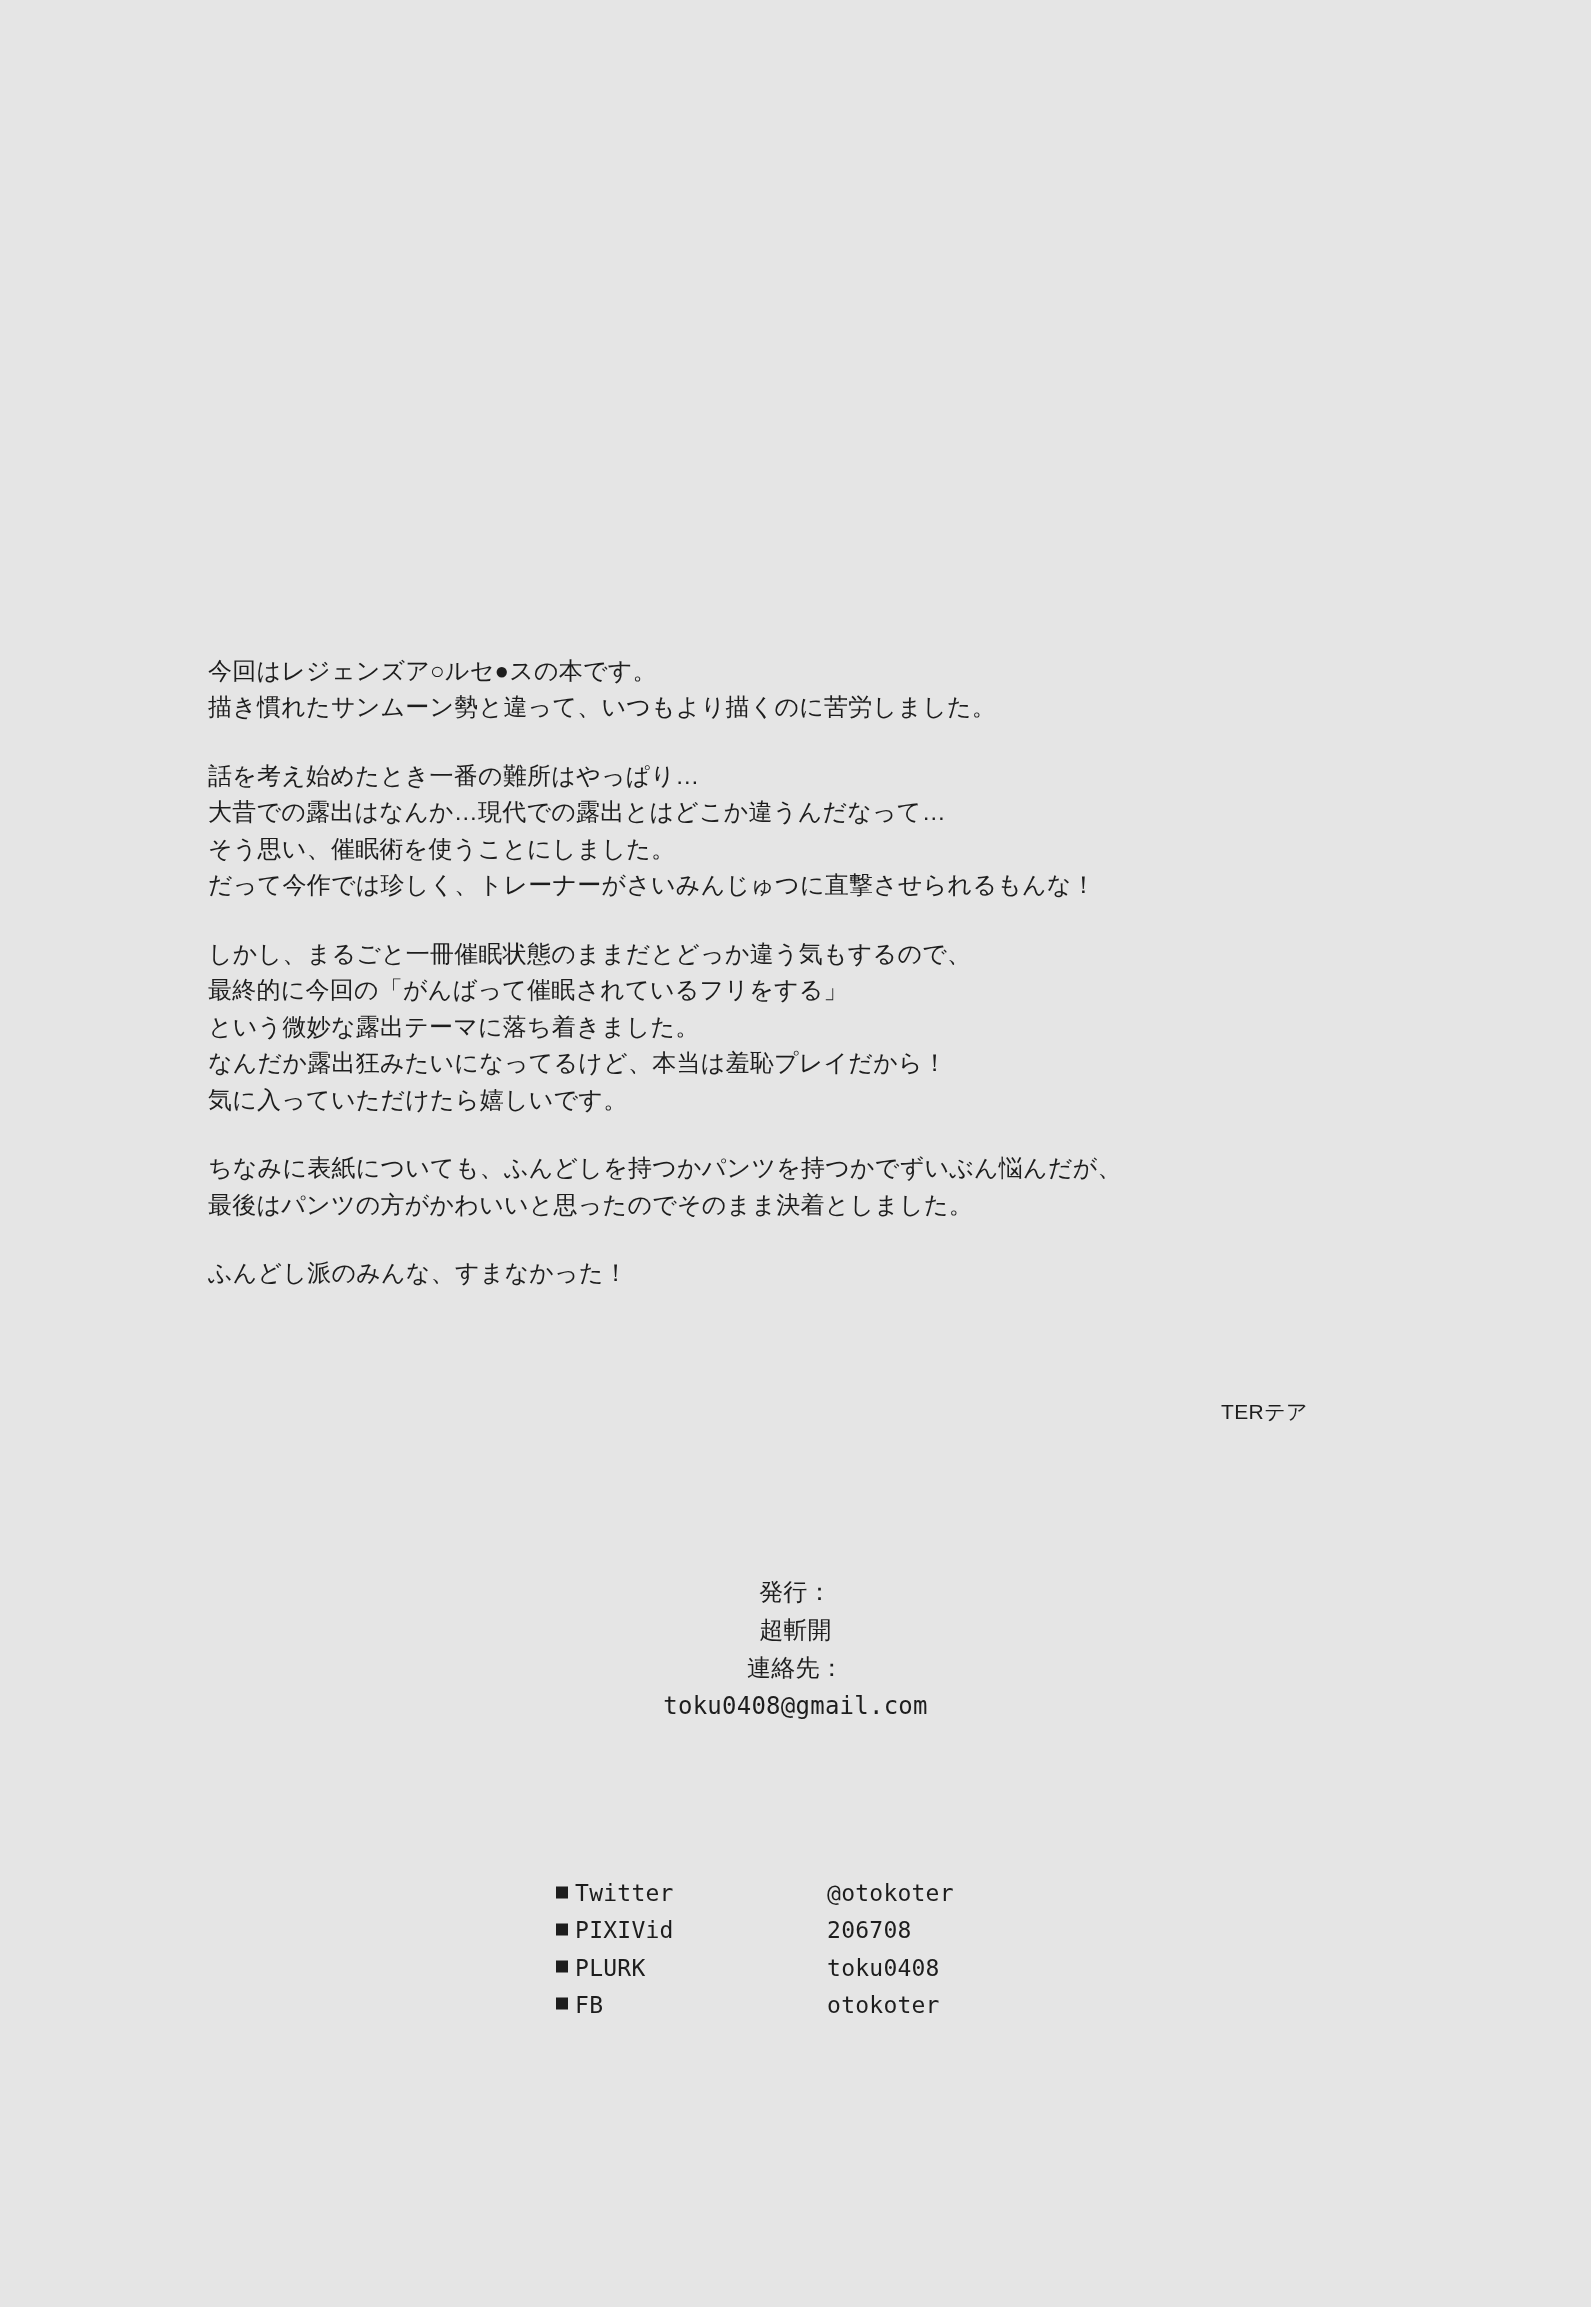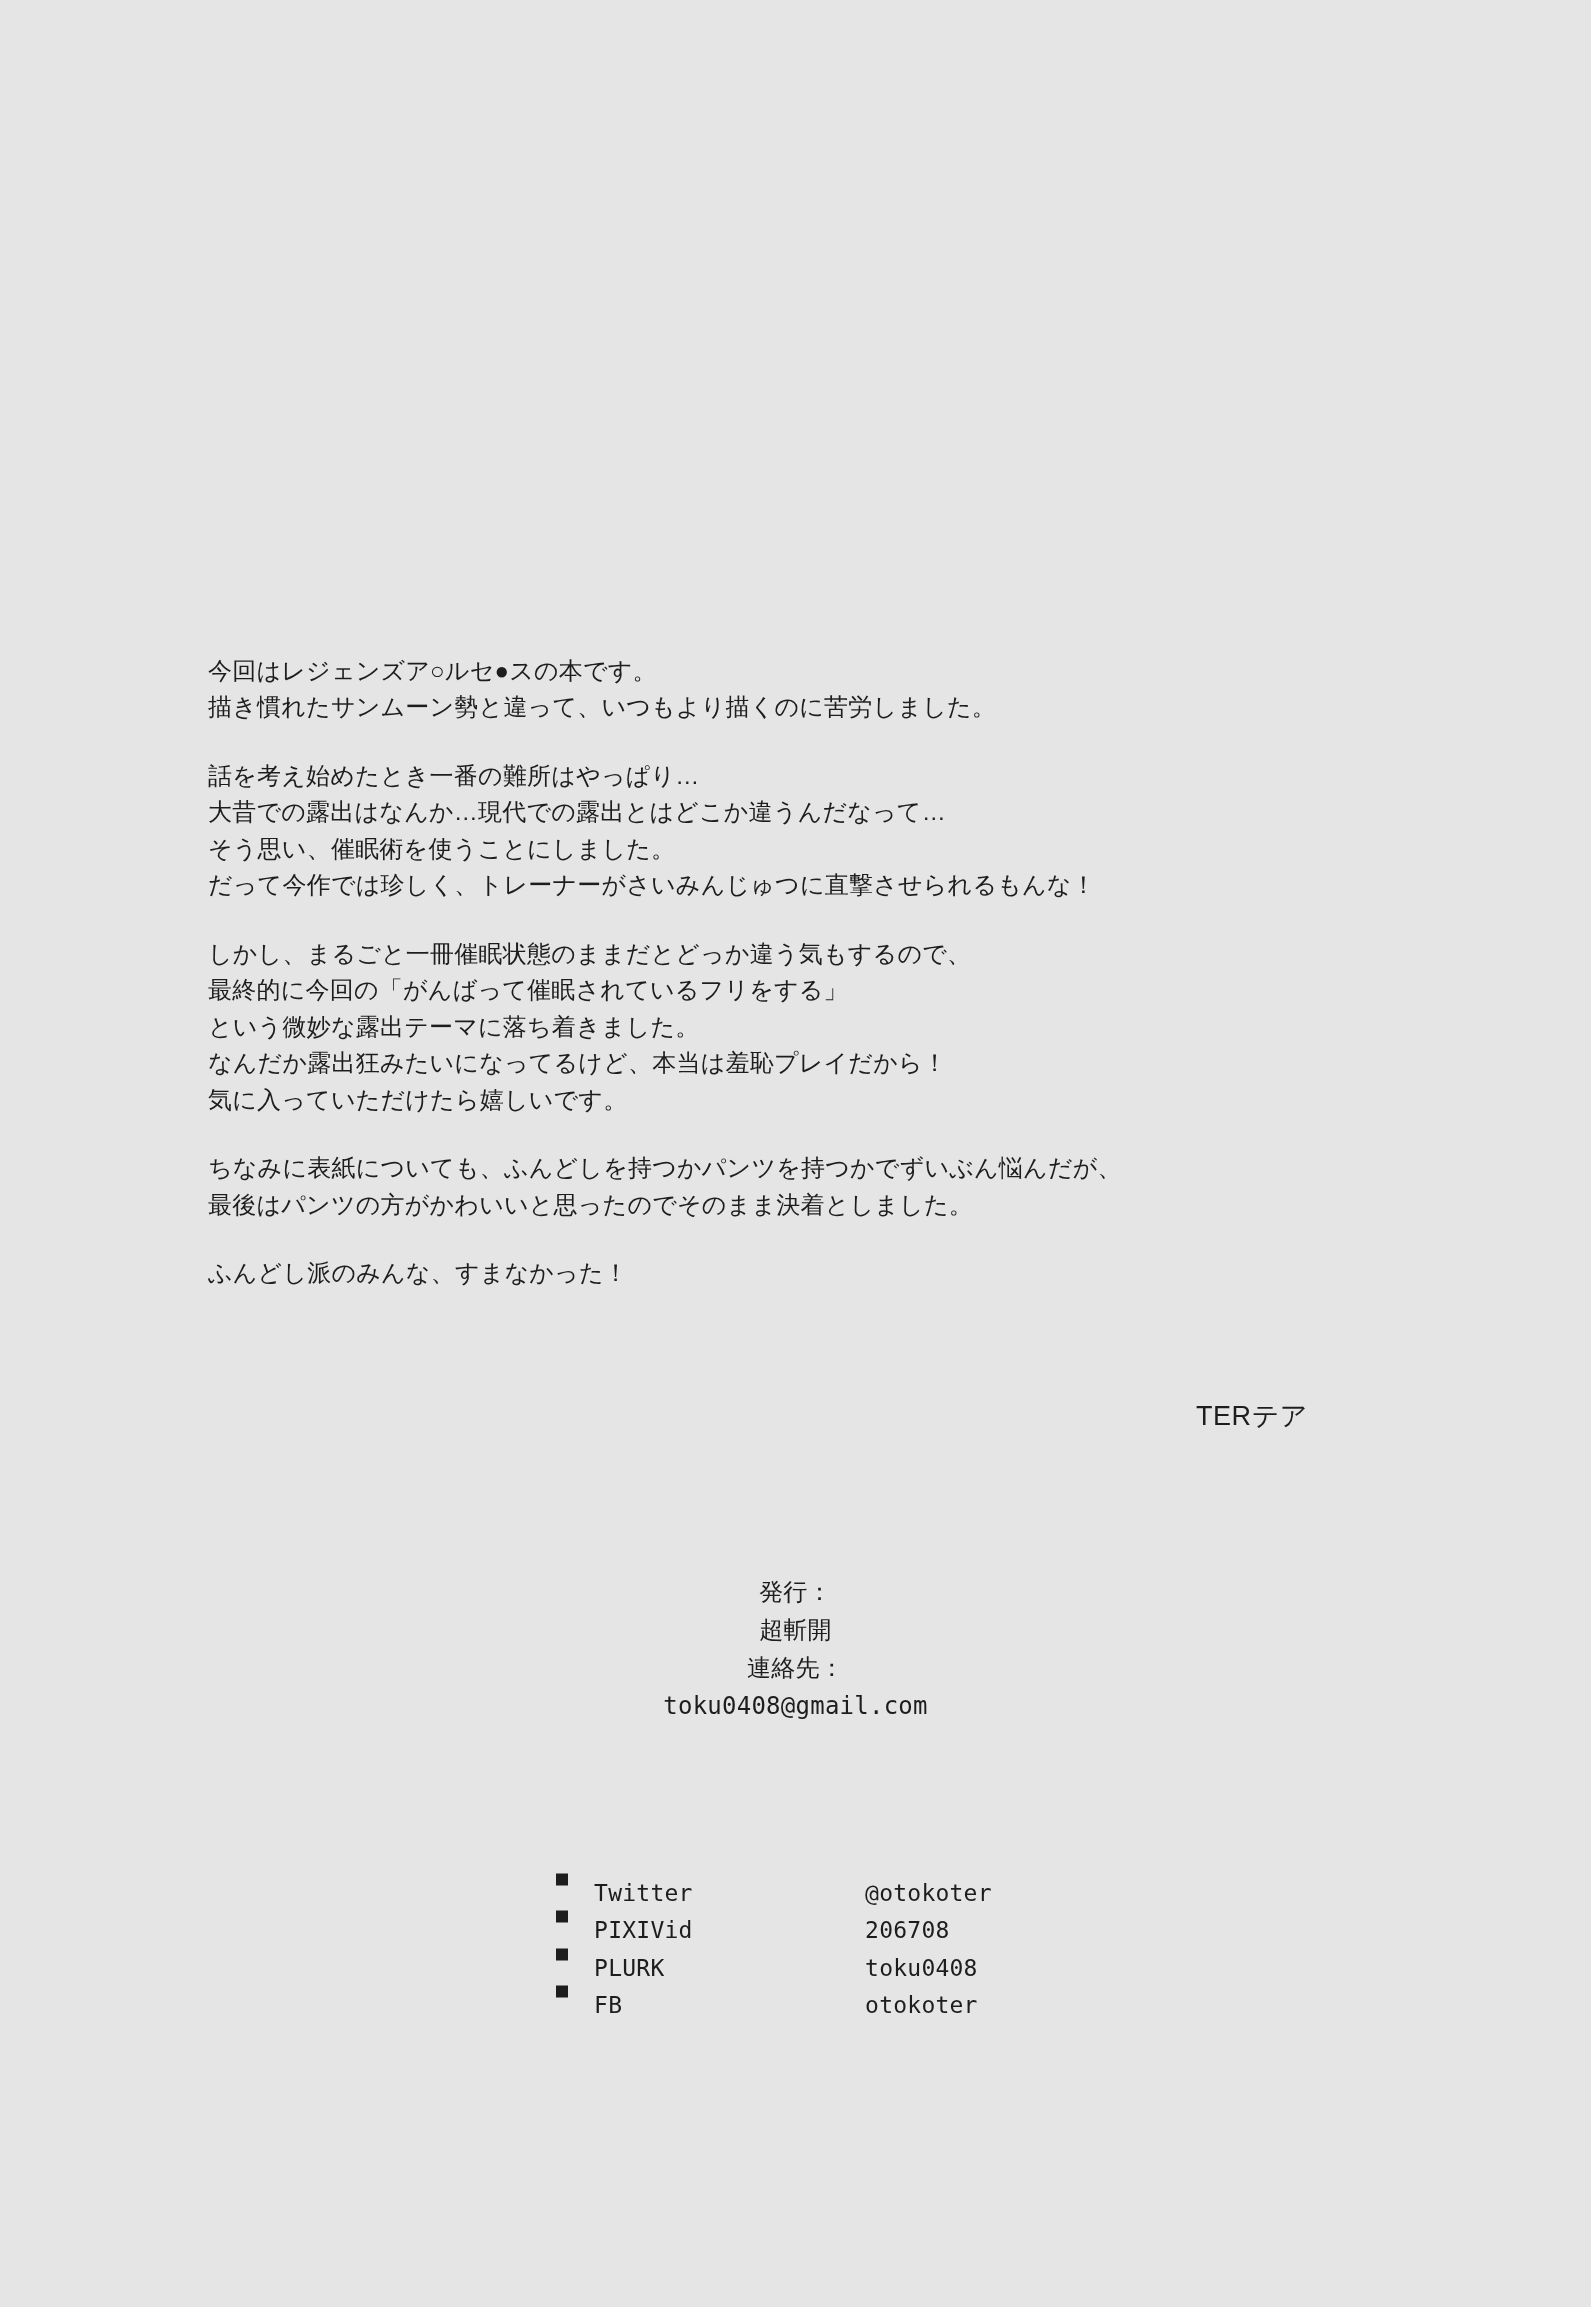--- a/index.html
+++ b/index.html
@@ -34,21 +34,21 @@
   }
   .para:last-child {
     margin-bottom: 9px;
   }
   .signature {
     position: absolute;
     left: 208px;
     top: 1398px;
     width: 1100px;
     text-align: right;
-    font-size: 27px;
+    font-size: 21px;
     color: #1d1d1d;
     letter-spacing: 0.02em;
   }
   .colophon {
     position: absolute;
     left: 0;
     top: 1574px;
     width: 1591px;
     text-align: center;
   }
@@ -60,26 +60,25 @@
     letter-spacing: 0.01em;
   }
   .socials {
     position: absolute;
     left: 556px;
     top: 1875px;
     width: 535px;
   }
   .social-row {
     display: flex;
-    align-items: flex-start;
+    align-items: center;
     font-family: "DejaVu Sans Mono", monospace;
     font-size: 23px;
     line-height: 1.62;
     color: #1d1d1d;
-    gap: 19px;
   }
   .bullet {
     display: inline-block;
     width: 12.2px;
     height: 12.2px;
     background: #1d1d1d;
     margin-right: 6.9px;
     flex: 0 0 auto;
     transform: translateY(-1.5px);
   }

